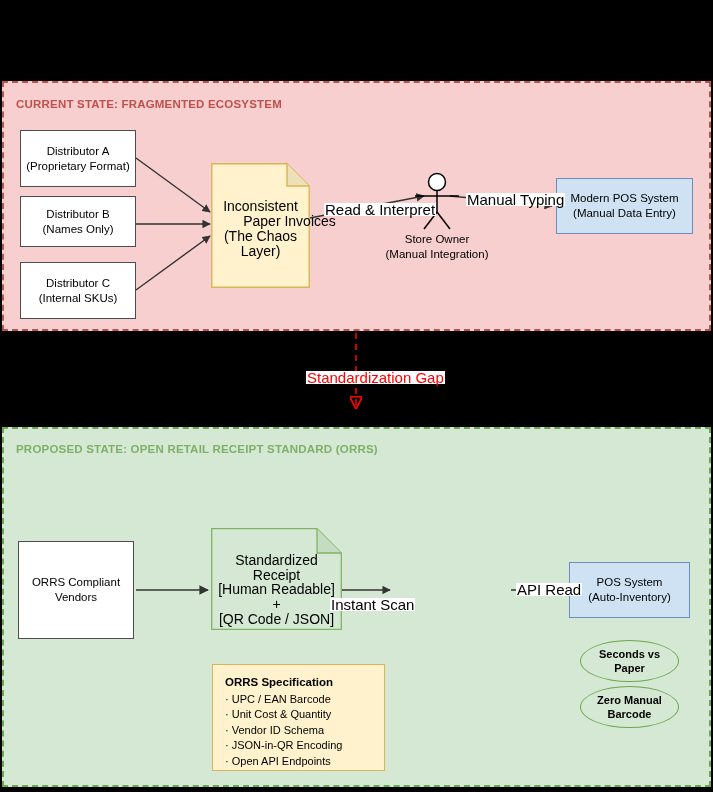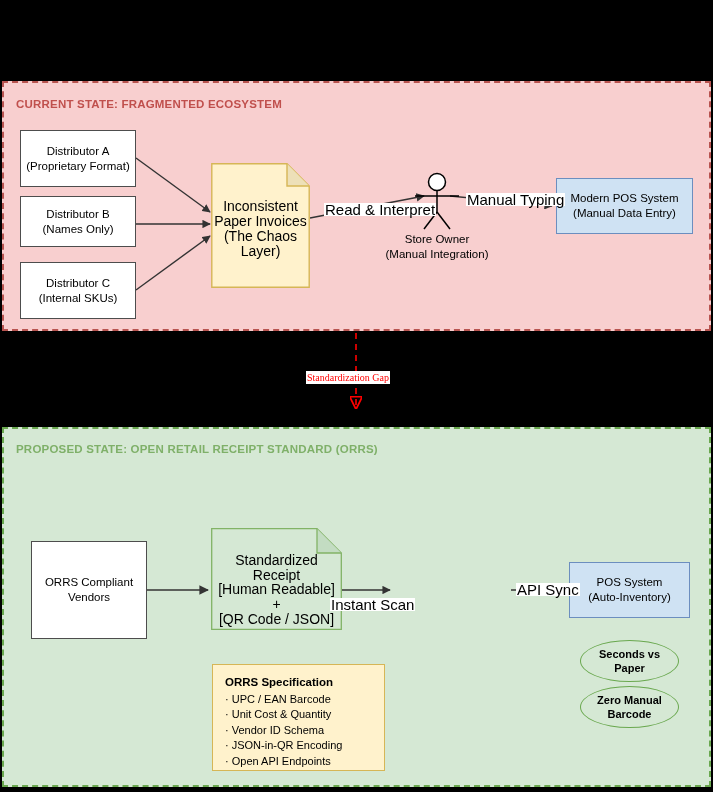--- a/index.html
+++ b/index.html
@@ -123,22 +123,21 @@
     position: absolute;
     background: #FFFFFF;
     font-size: 15px;
     line-height: 13px;
     color: #000000;
     padding: 0 1px;
     white-space: nowrap;
   }
   .edge-label-gap {
     color: #FF0000;
-    font-size: 10px;
-    font-family: Liberation Serif, serif;
+    font-size: 15px;
   }
 
   
   .edges {
     position: absolute;
     left: 0; top: 0;
     width: 713px;
     height: 792px;
     pointer-events: none;
   }
@@ -234,21 +233,21 @@
     <span class="node-line">Distributor C</span>
     <span class="node-line">(Internal SKUs)</span>
   </div>
 
   <div class="doc" style="left:211px; top:163px; width:99px; height:125px;">
     <svg width="99" height="125">
       <path d="M 0.8 0.8 L 76 0.8 L 98.2 23 L 98.2 124.2 L 0.8 124.2 Z" fill="#FFF2CC" stroke="#D6B656" stroke-width="1.4"></path>
       <path d="M 76 0.8 L 76 23 L 98.2 23" fill="#EDE0B8" stroke="#D6B656" stroke-width="1.4"></path>
     </svg>
     <div class="doc-text" style="top:36px;">Inconsistent</div>
-    <div class="doc-text" style="top:51px;">Paper Invoices</div>
+    <div class="doc-text" style="top:51px;padding-left:29px;">Paper Invoices</div>
     <div class="doc-text" style="top:66px;">(The Chaos</div>
     <div class="doc-text" style="top:81px;">Layer)</div>
   </div>
 
   <div class="actor" style="left:402px; top:172px; width:70px; height:90px;">
     <svg width="70" height="58">
       <circle cx="35" cy="10" r="8.5" fill="#FFFFFF" stroke="#000000" stroke-width="1.5"></circle>
       <line x1="35" y1="18.5" x2="35" y2="40" stroke="#000000" stroke-width="1.5"></line>
       <line x1="13" y1="24" x2="57" y2="24" stroke="#000000" stroke-width="1.5"></line>
       <line x1="35" y1="40" x2="22" y2="57" stroke="#000000" stroke-width="1.5"></line>
@@ -261,21 +260,21 @@
   <div class="node node-blue" style="left:556px; top:178px; width:137px; height:56px;">
     <span class="node-line">Modern POS System</span>
     <span class="node-line">(Manual Data Entry)</span>
   </div>
 
   <div class="edge-label" style="left:324px; top:203px;">Read &amp; Interpret</div>
   <div class="edge-label" style="left:466px; top:193px;">Manual Typing</div>
 
   <div class="edge-label edge-label-gap" style="left:306px; top:371px;">Standardization Gap</div>
 
-  <div class="node node-white" style="left:31px; top:541px; width:116px; height:98px;">
+  <div class="node node-white" style="left:18px; top:541px; width:116px; height:98px;">
     <span class="node-line">ORRS Compliant</span>
     <span class="node-line">Vendors</span>
   </div>
 
   <div class="doc" style="left:211px; top:528px; width:131px; height:110px;">
     <svg width="131" height="102">
       <path d="M 0.7 0.7 L 106 0.7 L 130.3 25 L 130.3 101.3 L 0.7 101.3 Z" fill="#D5E8D4" stroke="#82B366" stroke-width="1.3"></path>
       <path d="M 106 0.7 L 106 25 L 130.3 25" fill="#C3DCC2" stroke="#82B366" stroke-width="1.3"></path>
     </svg>
     <div class="doc-text" style="top:25px;">Standardized Receipt</div>
@@ -284,21 +283,21 @@
     <div class="doc-text" style="top:84px;">[QR Code / JSON]</div>
   </div>
 
 
   <div class="node node-blue" style="left:569px; top:562px; width:121px; height:56px;">
     <span class="node-line">POS System</span>
     <span class="node-line">(Auto-Inventory)</span>
   </div>
 
   <div class="edge-label" style="left:330px; top:598px;">Instant Scan</div>
-  <div class="edge-label" style="left:516px; top:583px;">API Sync</div>
+  <div class="edge-label" style="left:516px; top:583px;">API Read</div>
 
   <div class="note" style="left:212px; top:664px; width:173px; height:107px;">
     <div class="note-title">ORRS Specification</div>
     <div class="note-item">· UPC / EAN Barcode</div>
     <div class="note-item">· Unit Cost &amp; Quantity</div>
     <div class="note-item">· Vendor ID Schema</div>
     <div class="note-item">· JSON-in-QR Encoding</div>
     <div class="note-item">· Open API Endpoints</div>
   </div>
 

